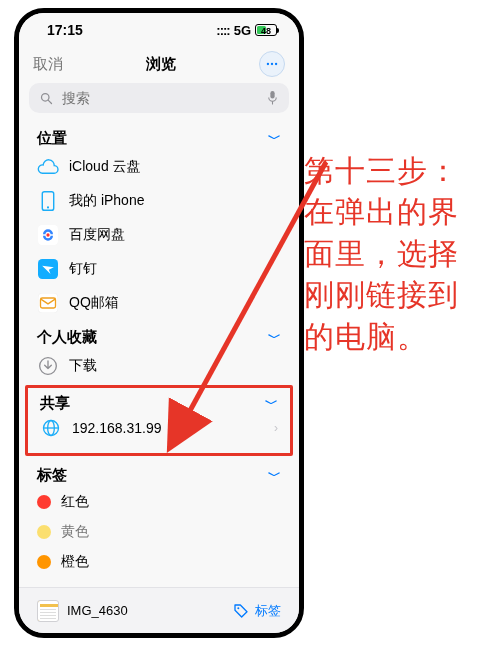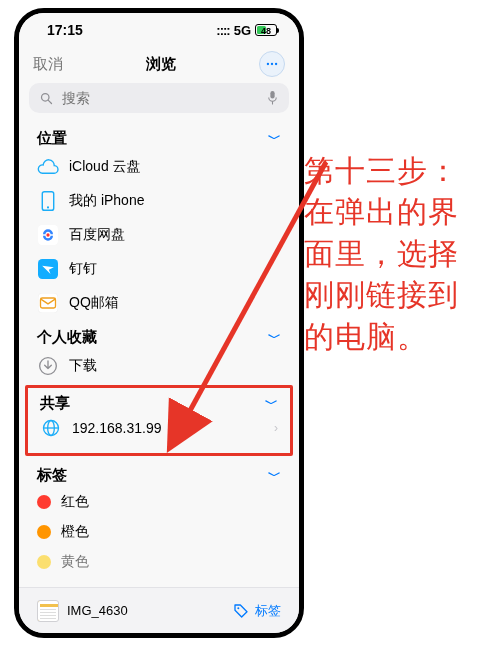--- a/index.html
+++ b/index.html
@@ -268,27 +268,27 @@
     </div>
 
     <div class="section-header">
       <span>标签</span>
       <span class="chev">﹀</span>
     </div>
     <div class="row">
       <span class="tag-dot" style="background:#ff3b30"></span>
       <span class="label">红色</span>
     </div>
-    <div class="row">
-      <span class="tag-dot" style="background:#ff9500"></span>
-      <span class="label">橙色</span>
-    </div>
     <div class="row" style="opacity:.55">
       <span class="tag-dot" style="background:#ffcc00"></span>
       <span class="label">黄色</span>
+    </div>
+    <div class="row">
+      <span class="tag-dot" style="background:#ff9500"></span>
+      <span class="label">橙色</span>
     </div>
   </div>
 
   <div class="bottom-bar">
     <div class="bottom-left">
       <span class="thumb"></span>
       <span>IMG_4630</span>
     </div>
     <div class="bottom-right">
       <svg width="16" height="16" viewBox="0 0 24 24">

